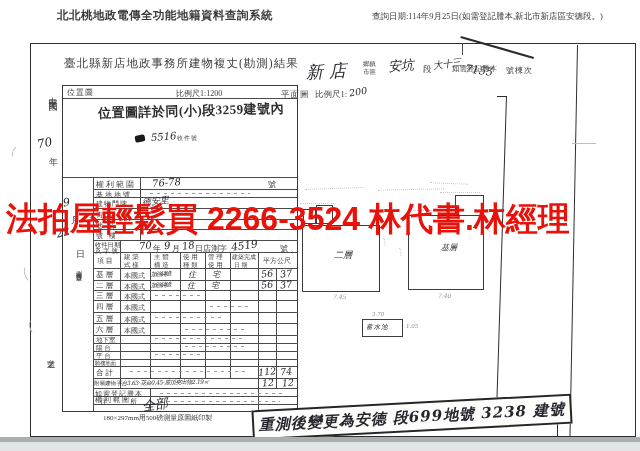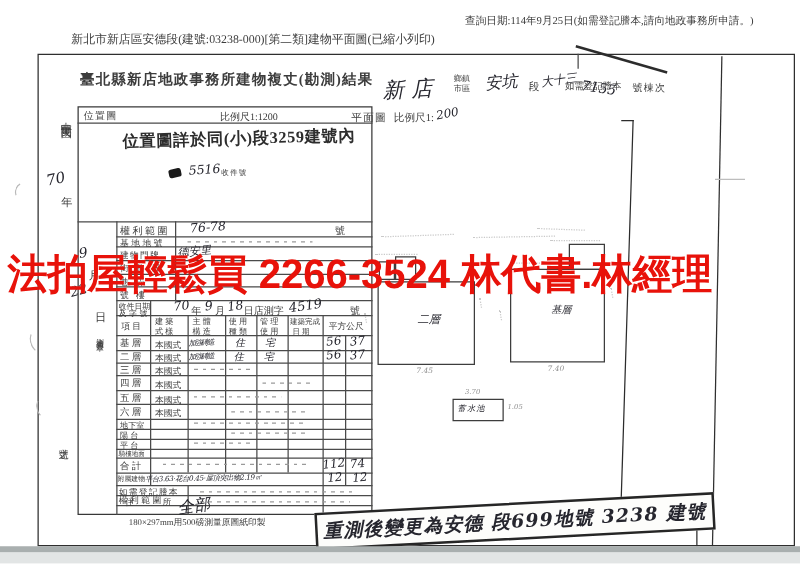--- a/index.html
+++ b/index.html
@@ -17,40 +17,40 @@
   .dash{height:1px;background:repeating-linear-gradient(90deg,#9a9a9a 0 3px,transparent 3px 7px);}
   .rect{border:1px solid #3d3d3d;box-sizing:border-box;background:transparent;}
   .curl{border:1px solid transparent;border-left:1.5px solid #b9b9b9;border-radius:50%;}
   .squig{border-bottom:1px dotted #b3b3b3;opacity:.7;}
 </style>
 </head>
 <body>
 
 <div id="screen">
 
-  <div class="abs print n" style="left:57px;top:25px;font-size:9.5px">新北市新店區安德段(建號:03238-000)[第二類]建物平面圖(已縮小列印)</div>
-  <div class="abs print n" style="left:372px;top:11px;font-size:8.5px">查詢日期:114年9月25日(如需登記謄本,請向地政事務所申請。)</div>
+  <div class="abs print n" style="left:57px;top:8px;font-size:11.5px;font-weight:bold;letter-spacing:.5px">北北桃地政電傳全功能地籍資料查詢系統</div>
+  <div class="abs print n" style="left:372px;top:11px;font-size:8.5px">查詢日期:114年9月25日(如需登記謄本,新北市新店區安德段。)</div>
 
   <div class="abs" style="left:30px;top:43px;width:606px;height:394px;border:1.4px solid #2e2e2e;box-sizing:border-box"></div>
   <div class="abs vl" style="left:462px;top:43px;height:12px"></div>
 
   <div class="abs print vtext" style="left:46px;top:90px;height:50px;font-size:9px;letter-spacing:2px">中華民國</div>
   <div class="abs hw" style="left:37px;top:136px;font-size:12px;transform:rotate(-12deg)">70</div>
   <div class="abs print" style="left:49px;top:156px;font-size:9px">年</div>
   <div class="abs hw" style="left:63px;top:196px;font-size:11px;transform:rotate(-8deg)">9</div>
   <div class="abs print" style="left:71px;top:214px;font-size:9px">月</div>
   <div class="abs hw" style="left:56px;top:226px;font-size:11px;transform:rotate(-15deg)">22</div>
   <div class="abs print" style="left:76px;top:248px;font-size:9px">日</div>
   <div class="abs print vtext" style="left:74px;top:266px;height:44px;font-size:6px;letter-spacing:1px">測繪員簽章</div>
   <div class="abs print vtext" style="left:44px;top:353px;height:24px;font-size:8px">號之</div>
   <div class="abs curl" style="left:24px;top:264px;width:10px;height:16px;transform:rotate(-15deg)"></div>
   <div class="abs curl" style="left:29px;top:318px;width:9px;height:14px;transform:rotate(-10deg)"></div>
   <div class="abs curl" style="left:12px;top:146px;width:10px;height:12px;transform:rotate(20deg)"></div>
 
-  <div class="abs print n" style="left:64px;top:56px;font-size:11.5px;font-weight:bold;letter-spacing:1px">臺北縣新店地政事務所建物複丈(勘測)結果</div>
+  <div class="abs print n" style="left:64px;top:56px;font-size:11.5px;font-weight:normal;letter-spacing:1px">臺北縣新店地政事務所建物複丈(勘測)結果</div>
 
   <div class="abs hw n" style="left:306px;top:60px;font-size:17px;transform:rotate(-3deg);letter-spacing:6px">新店</div>
   <div class="abs print pre" style="left:363px;top:60px;font-size:6.5px;line-height:1.2">鄉鎮
 市區</div>
   <div class="abs hw n" style="left:388px;top:57px;font-size:13px;transform:rotate(-5deg)">安坑</div>
   <div class="abs print" style="left:423px;top:64px;font-size:8.5px">段</div>
   <div class="abs hw n" style="left:433px;top:58px;font-size:9.5px;transform:rotate(-8deg)">大十三</div>
   <div class="abs print n" style="left:452px;top:64px;font-size:7.5px">如需登記謄本</div>
   <div class="abs hw n" style="left:465px;top:64px;font-size:11px;transform:rotate(8deg)">7155</div>
   <div class="abs" style="left:458px;top:57px;width:76px;height:1.5px;background:#2c2c2c;transform:rotate(16deg);transform-origin:right top"></div>

